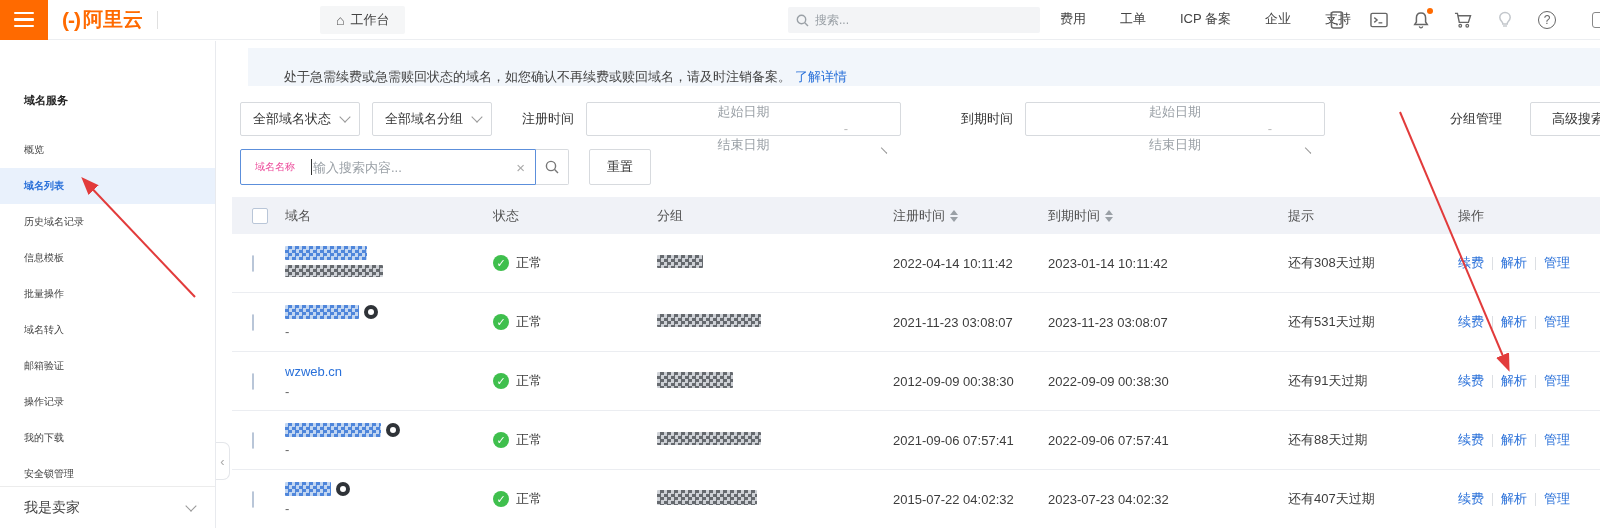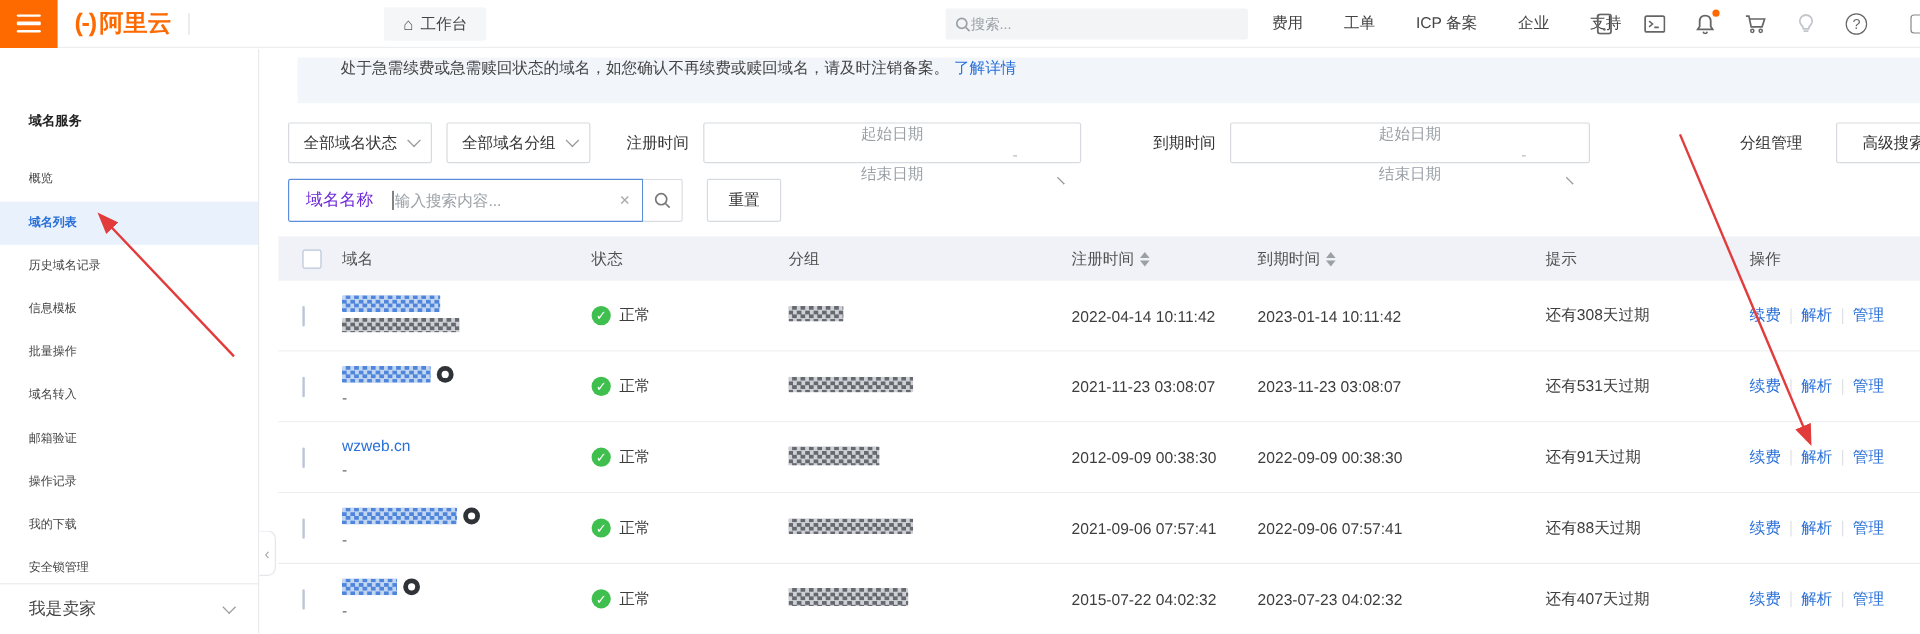--- a/index.html
+++ b/index.html
@@ -18,21 +18,21 @@
   .logo-text { color:#ff6a00; font-weight:bold; font-size:20px; margin-left:3px; }
   .tb-divider { width:1px; height:18px; background:#e0e0e0; margin:0 12px 0 14px; }
   .workbench { display:flex; align-items:center; gap:6px; background:#f5f6f7; border:none;
                height:28px; padding:0 16px; margin-left:150px; font-size:13px; color:#444;
                border-radius:2px; cursor:pointer; font-family:inherit; }
   .home-ic { font-size:14px; color:#555; }
   .tb-search { position:absolute; left:788px; top:7px; width:252px; height:26px; background:#f3f4f6;
                border-radius:2px; display:flex; align-items:center; padding:0 8px; }
   .tb-search svg { flex:none; }
   .tb-search input { border:none; background:transparent; outline:none; font-size:12px; color:#333;
-                     width:100%; font-family:inherit; }
+                     margin-left:6px; width:100%; font-family:inherit; }
   .tb-search input::placeholder { color:#9aa0a6; }
   .tb-menu { position:absolute; left:1060px; top:0; height:38px; display:flex; align-items:center; gap:34px; }
   .tb-menu a { font-size:13px; color:#444; text-decoration:none; white-space:nowrap; cursor:pointer; }
   .tb-icons { position:absolute; left:1328px; top:0; height:40px; display:flex; align-items:center; gap:24px; }
   .tb-ic { position:relative; width:18px; height:18px; display:flex; align-items:center;
            justify-content:center; cursor:pointer; }
   .tb-ic svg { display:block; }
   .bell-dot { position:absolute; top:-3px; right:-3px; width:6px; height:6px; border-radius:50%;
               background:#ff6a00; }
   .q-ic { width:18px; height:18px; border:1.5px solid #666; border-radius:50%; color:#666;
@@ -53,21 +53,21 @@
   .chev-dn { width:8px; height:8px; border-right:1.5px solid #999; border-bottom:1.5px solid #999;
              transform:rotate(45deg); margin-top:-4px; }
   .collapse-tab { position:absolute; top:442px; left:216px; width:14px; height:38px; background:#fff;
                   border:1px solid #e4e6ea; border-left:none; border-radius:0 7px 7px 0;
                   display:flex; align-items:center; justify-content:center; color:#aaa; font-size:13px;
                   cursor:pointer; z-index:4; }
 
   
   .main { position:absolute; top:41px; left:232px; width:1368px; height:487px; background:#fff; }
   .notice { position:absolute; top:7px; left:16px; width:1352px; height:38px; background:#f2f6fb;
-            display:flex; align-items:flex-start; padding-left:36px; font-size:13px; color:#444; }
+            display:flex; align-items:flex-end; padding-left:36px; font-size:13px; color:#444; }
   .notice a { color:#2970d9; text-decoration:none; margin-left:4px; cursor:pointer; }
 
   .filters { position:absolute; top:60px; left:8px; width:1360px; height:36px; display:flex;
              align-items:center; }
   .selectbox { width:120px; height:34px; border:1px solid #d7dade; border-radius:2px; display:flex;
                align-items:center; justify-content:space-between; padding:0 10px 0 12px; font-size:13px;
                color:#333; background:#fff; cursor:pointer; }
   .sel2 { margin-left:12px; }
   .f-label { margin-left:30px; font-size:13px; color:#333; white-space:nowrap; }
   .f-label2 { margin-left:60px; }
@@ -79,21 +79,21 @@
   .rangebox .chev-dn { margin-left:auto; }
   .range1 .r-sep, .range2 .r-sep { margin-left:auto; margin-right:40px; }
   .f-right { position:absolute; right:-26px; top:0; height:36px; display:flex; align-items:center; }
   .group-manage { font-size:13px; color:#333; cursor:pointer; }
   .adv-btn { margin-left:28px; width:96px; height:34px; border:1px solid #d7dade; border-radius:2px;
              background:#fff; font-size:13px; color:#333; cursor:pointer; font-family:inherit; }
 
   .searchrow { position:absolute; top:108px; left:8px; display:flex; align-items:center; }
   .sgroup { display:flex; align-items:center; width:296px; height:36px; border:1px solid #5c8fdb;
             border-radius:2px 0 0 2px; background:#fff; padding:0 10px 0 14px; }
-  .sgroup .lab { font-size:14px; color:#6d28d9; white-space:nowrap; margin-right:16px; }
+  .sgroup .lab { font-size:10px; color:#ec4899; white-space:nowrap; margin-right:16px; }
   .caret { width:1px; height:16px; background:#333; margin-right:1px; }
   .sgroup input { border:none; outline:none; flex:1; font-size:13px; color:#333; font-family:inherit;
                   min-width:0; }
   .sgroup input::placeholder { color:#9aa0a6; }
   .clear-x { color:#aaa; font-size:15px; cursor:pointer; margin-left:6px; }
   .magbtn { width:34px; height:36px; border:1px solid #d7dade; border-left:1px solid #5c8fdb;
             margin-left:-1px; background:#fff; display:flex; align-items:center; justify-content:center;
             cursor:pointer; border-radius:0 2px 2px 0; }
   .resetbtn { margin-left:20px; width:62px; height:36px; border:1px solid #d7dade; border-radius:2px;
               background:#fff; font-size:13px; color:#333; cursor:pointer; font-family:inherit; }

